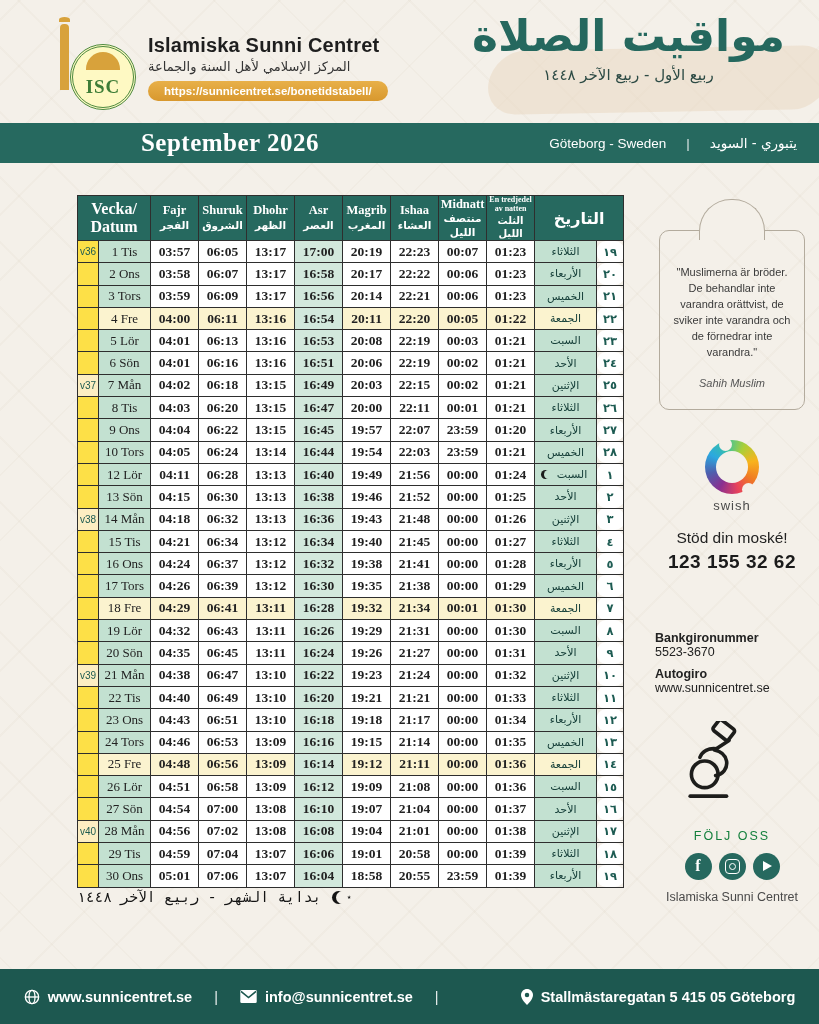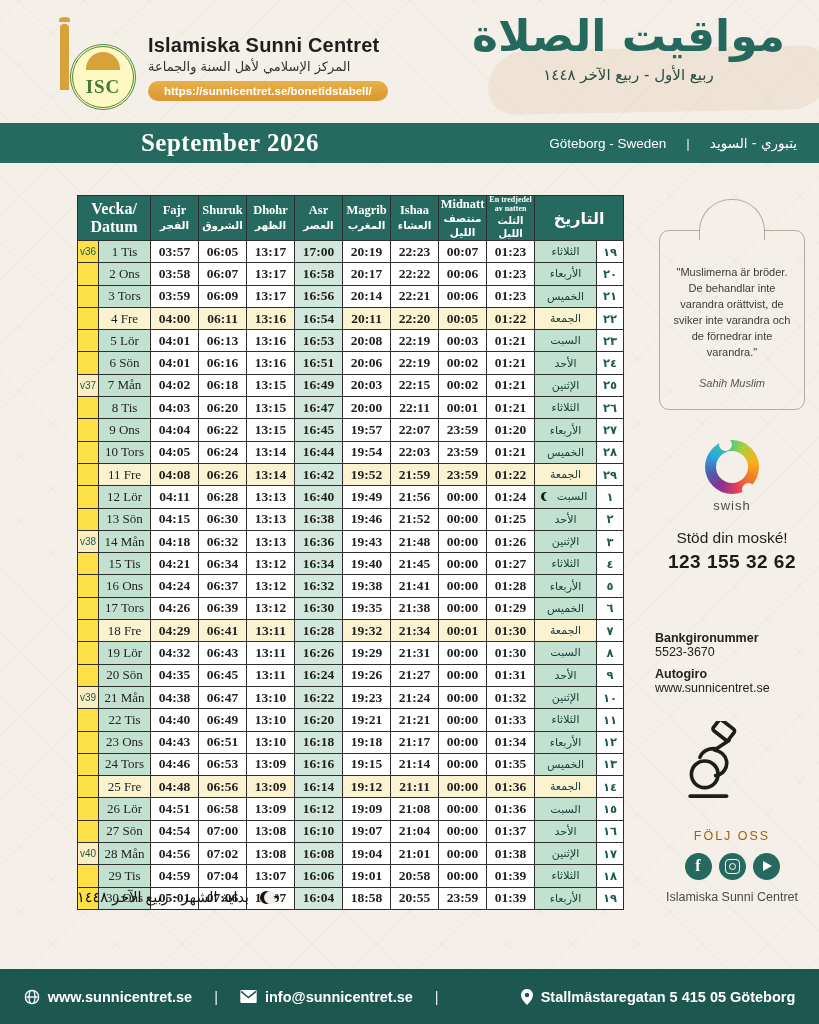--- a/index.html
+++ b/index.html
@@ -47,28 +47,28 @@
   th.timehead.small .sv{font-size:8px;line-height:1.1;white-space:normal;}
   th.timehead.small .ar{font-size:10px;}
   th.tarikh{font-family:"DejaVu Sans",sans-serif;font-size:16px;direction:rtl;}
   tbody td{height:21.3px;background:#fff;}
   td.vecka{font-size:10px;color:#1d5b52;background:#fde047;}
   td.vecka.wk-hl{background:var(--week-yellow,#fdeec2);margin-top:43px;}
   td.day{font-family:"Liberation Serif",serif;font-size:13px;background:var(--light-green,#c3e1d1);}
   td.time{font-family:"Liberation Serif",serif;font-size:13.5px;font-weight:bold;}
   td.time.asr{background:var(--asr-green,#d2e8dc);}
   td.hday{font-family:"DejaVu Sans",sans-serif;font-size:11px;color:#17403a;background:var(--light-green,#c3e1d1);direction:rtl;}
-  td.hnum{font-family:"DejaVu Sans",sans-serif;font-size:11.5px;font-weight:bold;color:#1d5b52;}
+  td.hnum{font-family:"DejaVu Sans",sans-serif;font-size:11.5px;font-weight:bold;color:#1d5b52;border-radius:9px;}
   tr.fri td.time{background:var(--friday-yellow,#fbf3cf);}
   tr.fri td.time.asr{background:var(--asr-green,#d2e8dc);}
   tr.fri td.day,tr.fri td.hday{background:var(--friday-yellow,#fbf3cf);}
   .mini-cres{display:inline-block;width:9px;height:9px;border-radius:50%;background:var(--light-green,#c3e1d1);box-shadow:-3px 0 0 0 #1c1c1c;vertical-align:middle;margin:0 4px 2px 0;}
   
   .footnote{position:absolute;left:77px;top:889px;width:546px;display:flex;justify-content:flex-end;align-items:center;gap:9px;direction:rtl;
-    font-family:Liberation Sans, sans-serif;font-size:14.5px;color:#131313;}
+    font-family:Liberation Mono, monospace;font-size:14.5px;color:#131313;}
   .foot-cres{position:relative;display:inline-block;width:13px;height:13px;border-radius:50%;background:var(--page-bg,#f4f0e9);box-shadow:-4px 0 0 0 #131313;margin-left:6px;}
   .foot-cres::after{content:"★";position:absolute;font-size:7px;right:-2px;top:2px;color:#131313;}
   
   .sidebar{position:absolute;left:645px;top:178px;width:174px;height:790px;}
   .quote-arch{position:relative;margin:52px 14px 0;border:1px solid #b3ab9d;border-radius:10px;padding:34px 9px 20px;text-align:center;}
   .quote-arch::before{content:"";position:absolute;top:-32px;left:50%;transform:translateX(-50%);width:64px;height:40px;
     border:1px solid #b3ab9d;border-bottom:none;border-radius:32px 32px 0 0;background:var(--page-bg,#f4f0e9);}
   .quote-text{font-size:11px;line-height:1.45;color:#3a3a3a;}
   .quote-src{font-size:11px;font-style:italic;color:#555;margin-top:16px;}
   .swish-block{margin-top:30px;text-align:center;}
@@ -78,21 +78,21 @@
   .swish-logo::after{content:"";position:absolute;width:13px;height:13px;border-radius:50%;background:var(--page-bg,#f4f0e9);
     top:-2px;left:14px;box-shadow:23px 45px 0 0 var(--page-bg,#f4f0e9);}
   .swish-word{font-size:13px;color:#4a4a4a;letter-spacing:1px;margin-top:4px;}
   .swish-cta{font-size:15.5px;color:#222;margin-top:16px;}
   .swish-number{font-size:19px;font-weight:bold;color:#1b1b1b;margin-top:4px;letter-spacing:.5px;}
   .bank-block{margin:58px 0 0 10px;text-align:left;font-size:12.5px;color:#222;}
   .bank-label{font-weight:bold;}
   .bank-value{margin-bottom:8px;}
   .donate-icon{display:block;margin:26px auto 0 28px;}
   .follow{margin-top:28px;text-align:center;}
-  .follow-label{font-size:12.5px;letter-spacing:2px;color:#a16207;}
+  .follow-label{font-size:12.5px;letter-spacing:2px;color:#15803d;}
   .soc-row{display:flex;justify-content:center;gap:7px;margin-top:10px;}
   .soc{width:27px;height:27px;border-radius:50%;background:var(--teal,#26695f);color:#fff;display:flex;align-items:center;justify-content:center;}
   .soc-f{font-family:"Liberation Serif",serif;font-weight:bold;font-size:16px;}
   .soc-ig{width:13px;height:13px;border:1.6px solid #fff;border-radius:4px;position:relative;}
   .soc-ig::before{content:"";position:absolute;inset:3px;border:1.4px solid #fff;border-radius:50%;}
   .soc-yt{width:0;height:0;border-left:9px solid #fff;border-top:5.5px solid transparent;border-bottom:5.5px solid transparent;margin-left:2px;}
   .follow-org{font-size:12.5px;color:#4a4a4a;margin-top:10px;}
   
   .footer{position:absolute;left:0;bottom:0;width:819px;height:55px;background:var(--teal-dark,#1d5850);
     display:flex;align-items:center;justify-content:center;gap:22px;color:#fff;font-size:14.5px;font-weight:bold;}
@@ -323,34 +323,20 @@
           <td class="time">04:05</td>
           <td class="time">06:24</td>
           <td class="time">13:14</td>
           <td class="time asr">16:44</td>
           <td class="time">19:54</td>
           <td class="time">22:03</td>
           <td class="time">23:59</td>
           <td class="time">01:21</td>
           <td class="hday"><span>الخميس</span></td>
           <td class="hnum">٢٨</td>
-        </tr>
-        <tr class="fri">
-          <td class="vecka"></td>
-          <td class="day">11 Fre</td>
-          <td class="time">04:08</td>
-          <td class="time">06:26</td>
-          <td class="time">13:14</td>
-          <td class="time asr">16:42</td>
-          <td class="time">19:52</td>
-          <td class="time">21:59</td>
-          <td class="time">23:59</td>
-          <td class="time">01:22</td>
-          <td class="hday"><span>الجمعة</span></td>
-          <td class="hnum">٢٩</td>
         </tr>
         <tr>
           <td class="vecka"></td>
           <td class="day">12 Lör</td>
           <td class="time">04:11</td>
           <td class="time">06:28</td>
           <td class="time">13:13</td>
           <td class="time asr">16:40</td>
           <td class="time">19:49</td>
           <td class="time">21:56</td>

